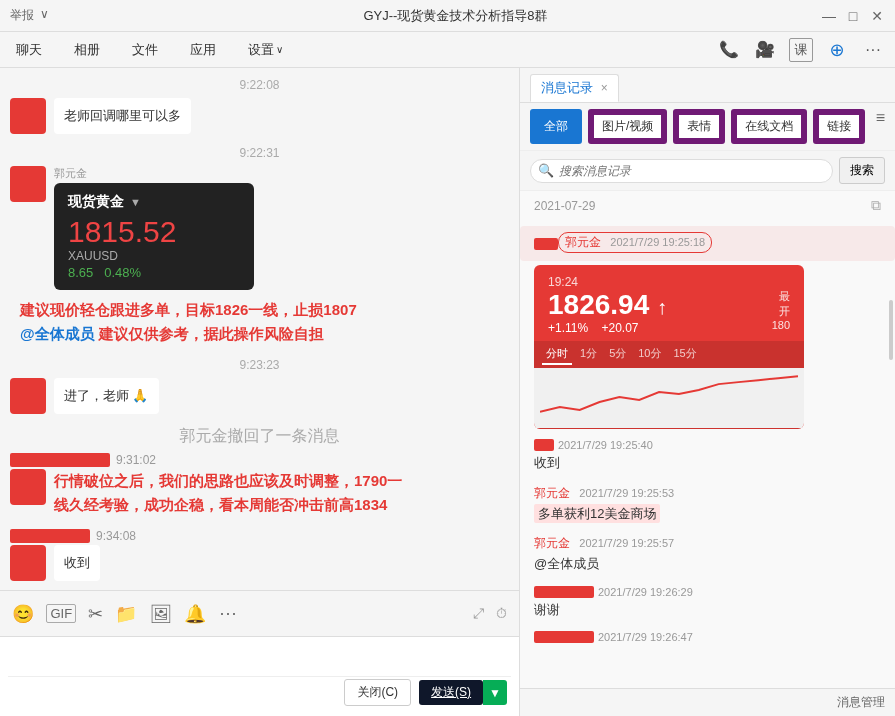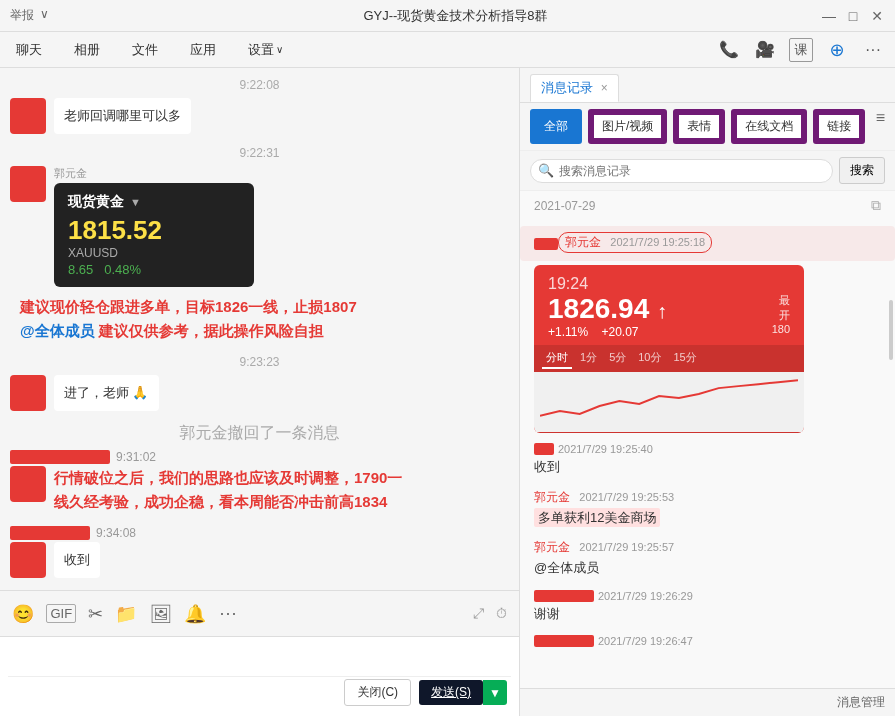--- a/index.html
+++ b/index.html
@@ -70,21 +70,21 @@
     
     .gold-card {
       background: #222;
       border-radius: 6px;
       padding: 10px 14px;
       color: #fff;
       width: 200px;
       font-size: 13px;
     }
     .gold-card-title { display: flex; align-items: center; gap: 6px; font-size: 14px; font-weight: bold; }
-    .gold-price { font-size: 26px; font-weight: bold; color: #fde047; margin-top: 4px; }
+    .gold-price { font-size: 30px; font-weight: normal; color: #ef4444; margin-top: 4px; }
     .gold-sub { font-size: 12px; color: #aaa; }
     .gold-change { color: #4caf50; font-size: 13px; margin-top: 2px; }
 
     .recall-notice { text-align: center; font-size: 16px; color: #aaa; margin: 6px 0; }
 
     
     .chat-toolbar {
       height: 46px;
       background: #f5f5f5;
       border-top: 1px solid #ddd;
@@ -158,20 +158,21 @@
       border-bottom: 1px solid #eee;
     }
     .history-search-input {
       flex: 1;
       border: 1px solid #ddd;
       border-radius: 14px;
       padding: 4px 10px;
       font-size: 12px;
       outline: none;
       background: #fff;
+      font-style: italic;
     }
     .history-search-wrap { position: relative; flex: 1; display: flex; align-items: center; }
     .btn-search { background: #f0f0f0; border: 1px solid #ccc; padding: 4px 10px; font-size: 12px; border-radius: 3px; cursor: pointer; }
 
     .history-date-header {
       padding: 6px 14px;
       font-size: 12px;
       color: #999;
       background: #f9f9f9;
       display: flex;
@@ -420,21 +421,21 @@
           <span class="redacted-bar" style="width:24px; height:12px;"></span>
           <span class="h-msg-sender" style="border: 1px solid #e53935; border-radius: 10px; padding: 1px 6px; font-size:12px;">
             郭元金 <span style="color:#999; font-size:11px;">2021/7/29 19:25:18</span>
           </span>
         </div>
       </div>
 
       <div style="margin: 4px 14px; position:relative;">
         <div style="background:#e53935; border-radius:6px; overflow:hidden; width:270px;">
           <div style="padding:10px 14px 6px; color:#fff;">
-            <div style="font-size:16px; opacity:0.8;">19:24</div>
+            <div style="font-size:12px; opacity:0.8;">19:24</div>
             <div style="display:flex; align-items:flex-start;">
               <div>
                 <div style="font-size:28px; font-weight:bold;">1826.94 <span style="font-size:20px;">↑</span></div>
                 <div style="font-size:12px;">+1.11% &nbsp;&nbsp; +20.07</div>
               </div>
               <div style="margin-left:auto; text-align:right; font-size:11px; opacity:0.85;">
                 最<br>开<br>180
               </div>
             </div>
           </div>

